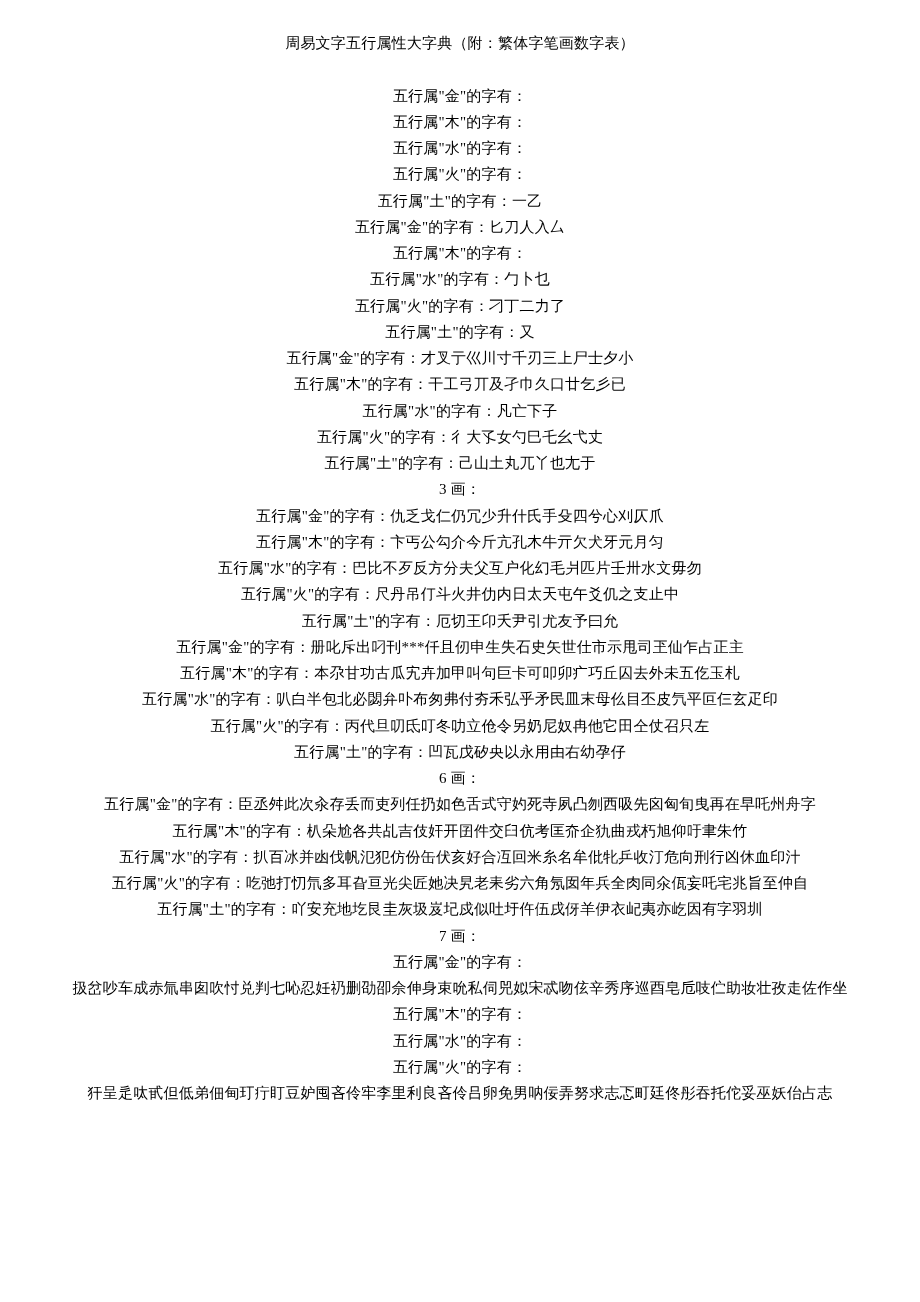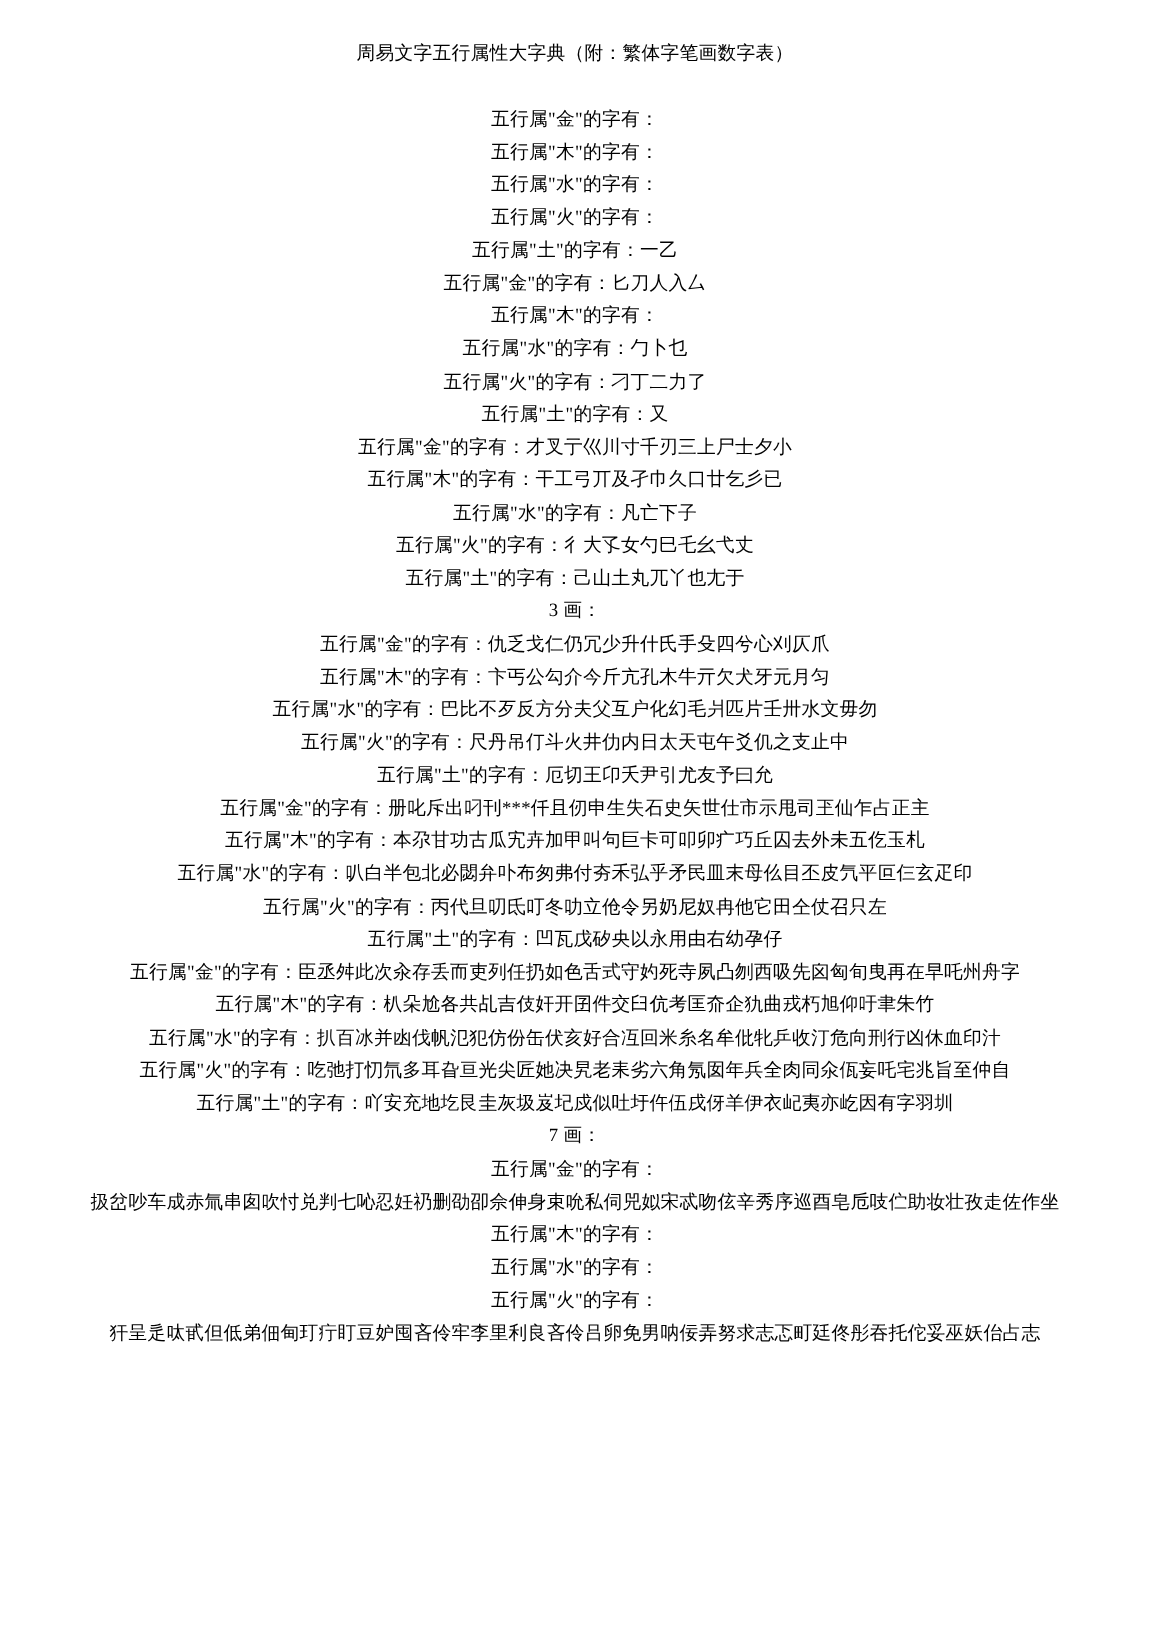--- a/index.html
+++ b/index.html
@@ -45,20 +45,21 @@
     <div class="line">五行属"金"的字有：仇乏戈仁仍冗少升什氏手殳四兮心刈仄爪</div>
     <div class="line">五行属"木"的字有：卞丐公勾介今斤亢孔木牛亓欠犬牙元月匀</div>
     <div class="line">五行属"水"的字有：巴比不歹反方分夫父互户化幻毛爿匹片壬卅水文毋勿</div>
     <div class="line">五行属"火"的字有：尺丹吊仃斗火井仂内日太天屯午爻仉之支止中</div>
     <div class="line">五行属"土"的字有：厄切王卬夭尹引尤友予曰允</div>
     <div class="line">五行属"金"的字有：册叱斥出叼刊***仟且仞申生失石史矢世仕市示甩司玊仙乍占正主</div>
     <div class="line">五行属"木"的字有：本尕甘功古瓜宄卉加甲叫句巨卡可叩卯疒巧丘囚去外未五仡玉札</div>
     <div class="line">五行属"水"的字有：叭白半包北必閟弁卟布匆弗付夯禾弘乎矛民皿末母仫目丕皮氕平叵仨玄疋印</div>
     <div class="line">五行属"火"的字有：丙代旦叨氐叮冬叻立伧令另奶尼奴冉他它田仝仗召只左</div>
     <div class="line">五行属"土"的字有：凹瓦戊矽央以永用由右幼孕仔</div>
+    <div class="line">6 画：</div>
     <div class="line">五行属"金"的字有：臣丞舛此次汆存丢而吏列任扔如色舌式守妁死寺夙凸刎西吸先囟匈旬曳再在早吒州舟字</div>
     <div class="line">五行属"木"的字有：朳朵尬各共乩吉伎奸开囝件交臼伉考匡夼企犰曲戎朽旭仰吁聿朱竹</div>
     <div class="line">五行属"水"的字有：扒百冰并凼伐帆氾犯仿份缶伏亥好合冱回米糸名牟仳牝乒收汀危向刑行凶休血印汁</div>
     <div class="line">五行属"火"的字有：吃弛打忉氘多耳旮亘光尖匠她决旯老耒劣六角氖囡年兵全肉同氽佤妄吒宅兆旨至仲自</div>
     <div class="line">五行属"土"的字有：吖安充地圪艮圭灰圾岌圮戍似吐圩仵伍戌伢羊伊衣屺夷亦屹因有字羽圳</div>
     <div class="line">7 画：</div>
     <div class="line">五行属"金"的字有：</div>
     <div class="line">扱岔吵车成赤氚串囱吹忖兑判七吣忍妊礽删劭卲佘伸身束吮私伺兕姒宋忒吻伭辛秀序巡酉皂卮吱伫助妆壮孜走佐作坐</div>
     <div class="line">五行属"木"的字有：</div>
     <div class="line">五行属"水"的字有：</div>

